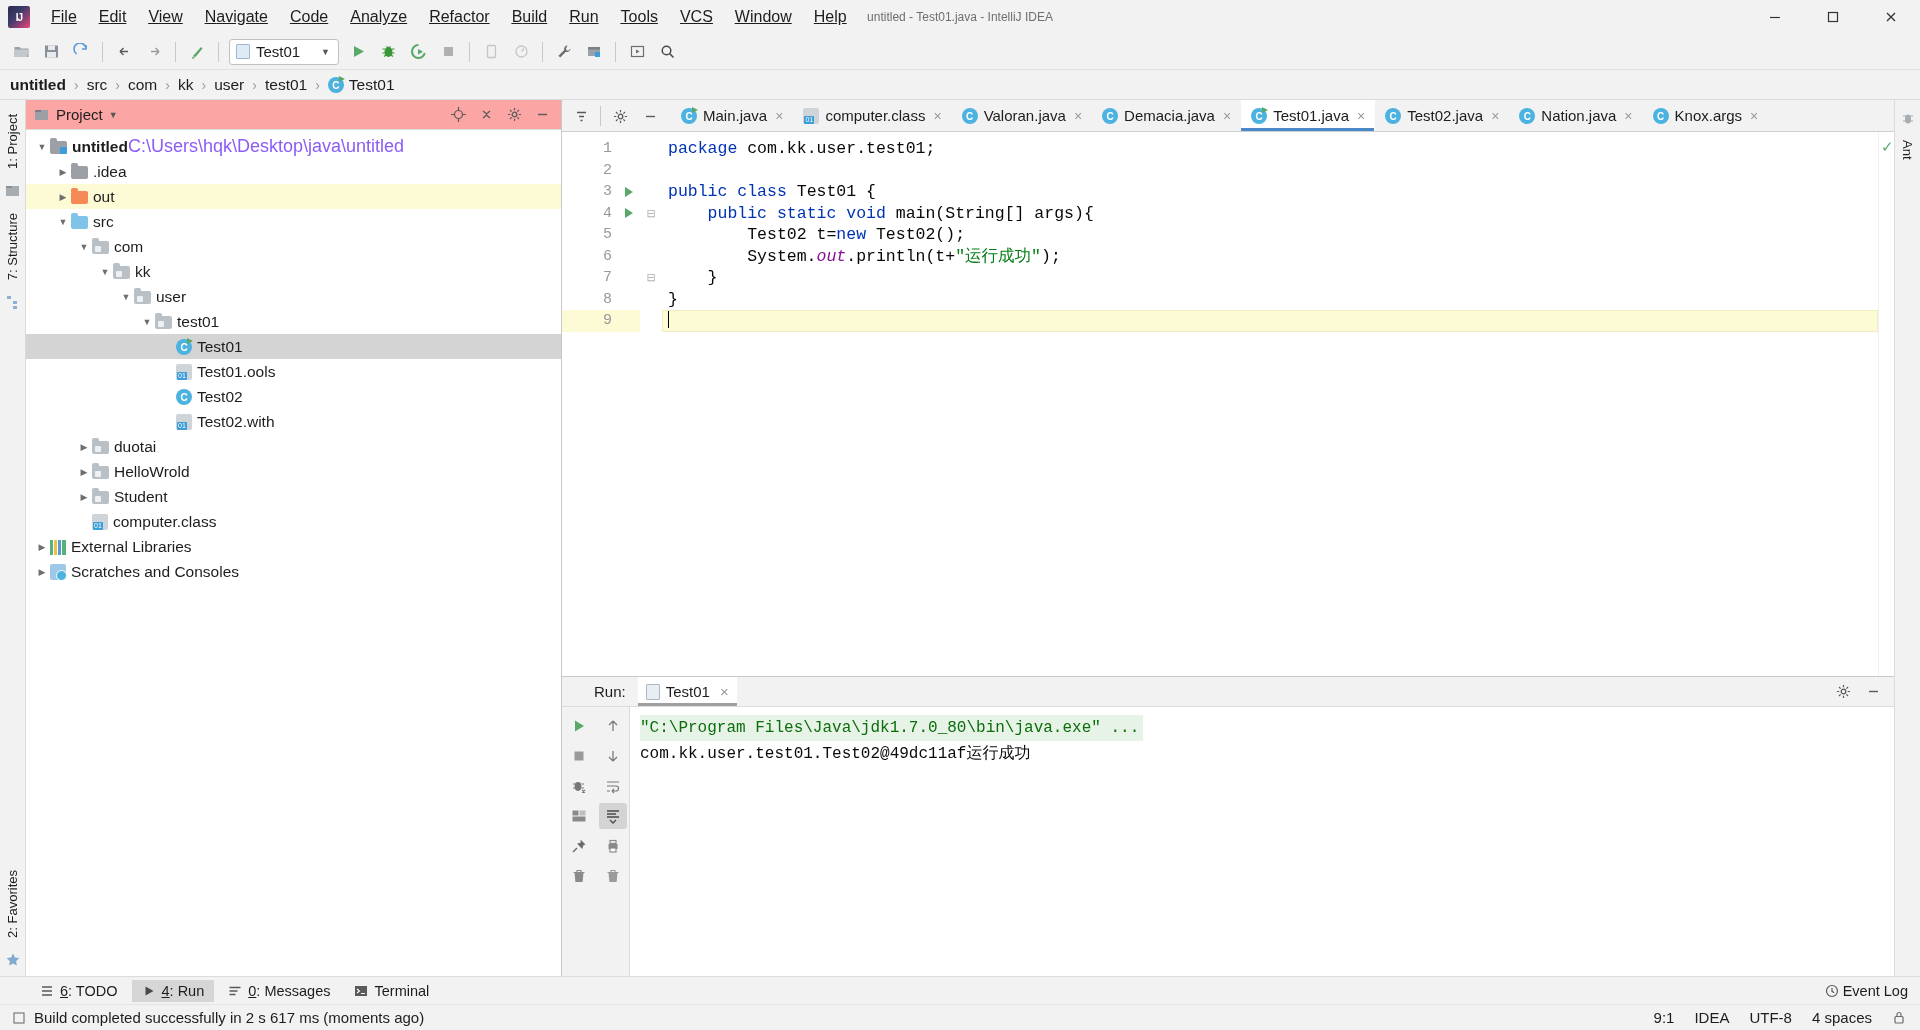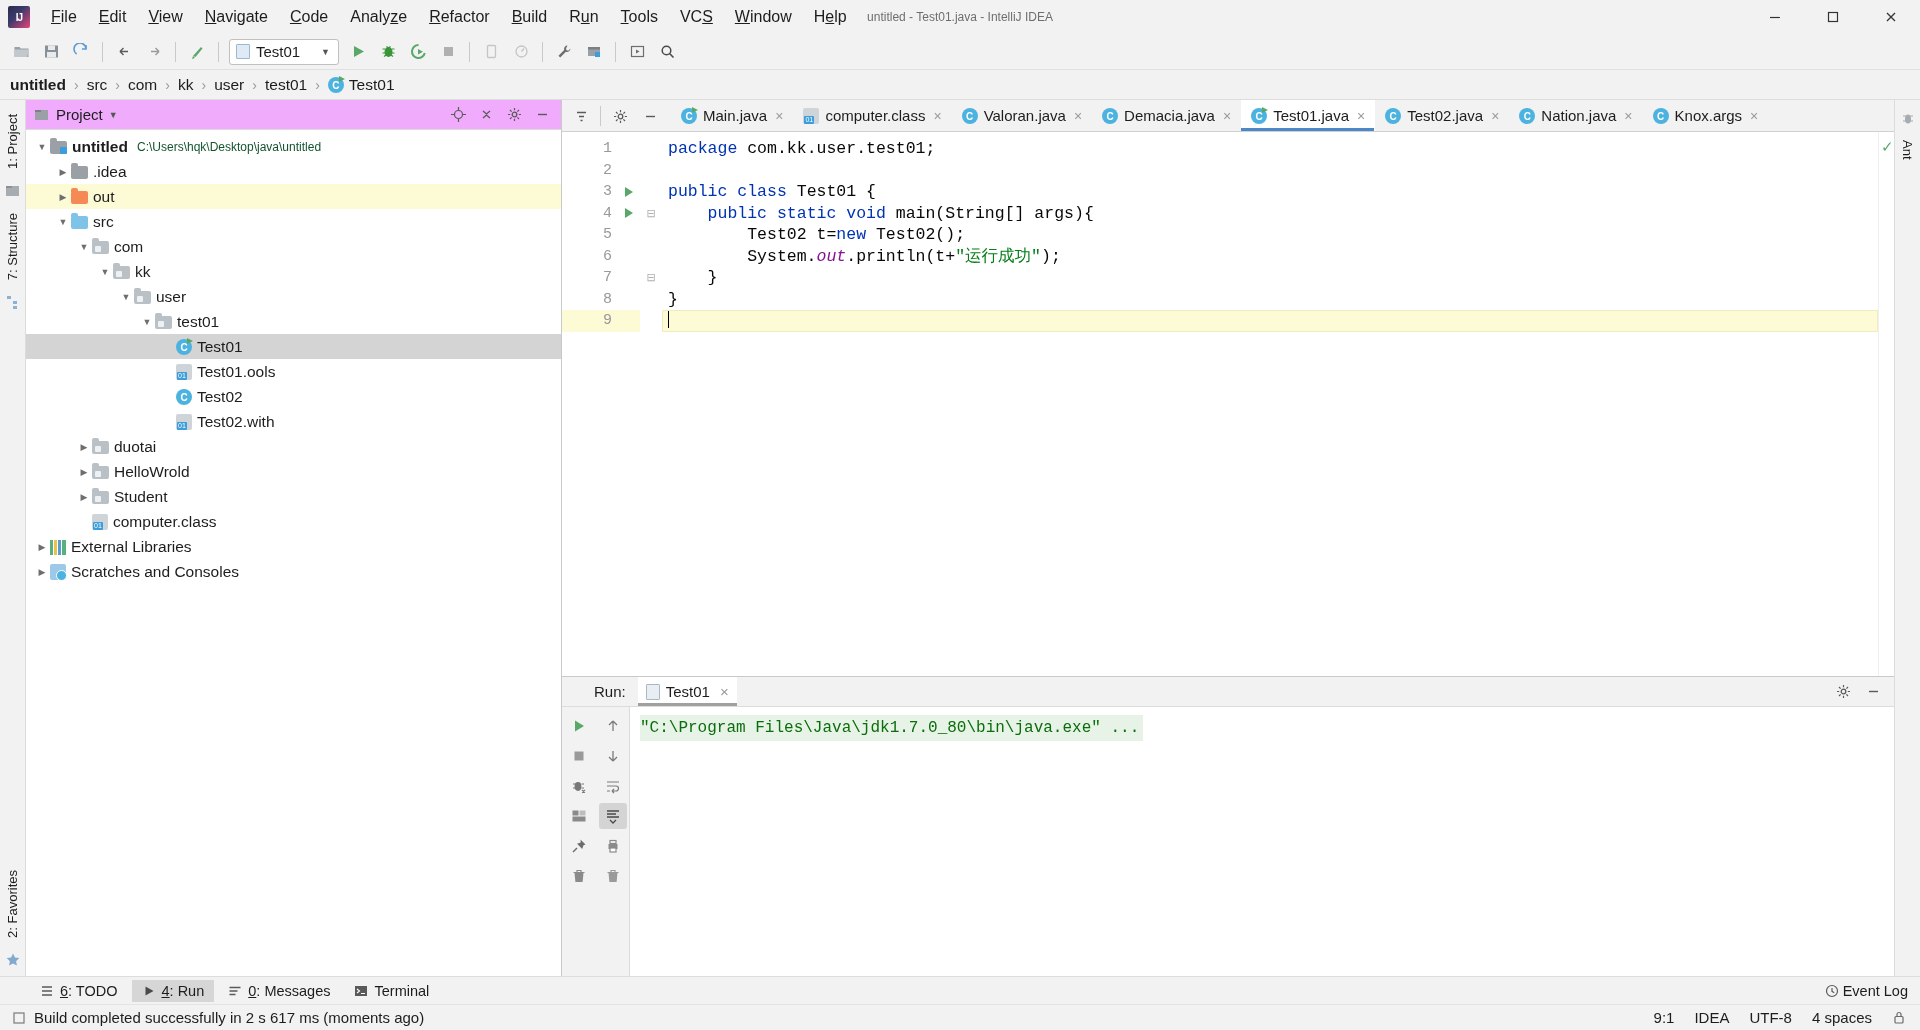--- a/index.html
+++ b/index.html
@@ -29,21 +29,21 @@
     position: relative;
     flex: none;
   }
   .app-logo::after {
     content: "IJ";
     position: absolute; inset: 0;
     color: #fff; font-size: 10px; font-weight: bold;
     display: flex; align-items: center; justify-content: center;
     letter-spacing: -1px;
   }
-  .menubar { display: flex; align-items: center; height: 34px; }
+  .menubar { display: flex; align-items: center; height: 34px; text-decoration: underline; }
   .menu-item {
     padding: 4px 11px; font-size: 16px; color: #1d1d1d; cursor: default;
     white-space: nowrap; line-height: 1.2;
   }
   .menu-item u { text-decoration: underline; }
   .win-title {
     position: absolute; left: 0; right: 0;
     text-align: center;
     font-size: 12px; color: #6e6e6e;
     pointer-events: none;
@@ -108,21 +108,21 @@
 
   
   .project-panel {
     width: 536px; min-width: 536px;
     display: flex; flex-direction: column;
     background: #fff;
     border-right: 1px solid #c9c9c9;
   }
   .panel-head {
     height: 30px; display: flex; align-items: center;
-    background: #f0abfc; padding-left: 8px;
+    background: #fca5a5; padding-left: 8px;
     border-bottom: 1px solid #dcdcdc;
     font-size: 15px;
   }
   .panel-head .ph-title { display: flex; align-items: center; gap: 6px; }
   .panel-head .ph-actions { margin-left: auto; display: flex; align-items: center; gap: 2px; padding-right: 6px;}
   .ph-btn { width: 26px; height: 24px; display:flex; align-items:center; justify-content:center; border-radius:3px;}
 
   .tree { flex: 1; overflow: hidden; padding-top: 4px; background: #fff; font-size: 15.5px; }
   .node {
     display: flex; align-items: center; height: 25px;
@@ -131,21 +131,21 @@
   .node.selected { background: #d4d4d4; }
   .node.highlight { background: #fdfbd6; }
   .arrow {
     width: 16px; height: 16px; flex: none;
     display: flex; align-items: center; justify-content: center;
     color: #6e6e6e; font-size: 9px;
   }
   .arrow.empty { visibility: hidden; }
   .node-label { margin-left: 5px; }
   .node-label.bold { font-weight: bold; }
-  .node-sub { margin-left: 9px; color: #14532d; font-size: 12px; }
+  .node-sub { color: #8b5cf6; font-size: 18px; }
 
   
   .ic { width: 17px; height: 16px; flex: none; position: relative; display:inline-block;}
   .ic-folder { background:#9aa0a6; border-radius:2px 2px 2px 2px; height:13px; margin-top:2px;}
   .ic-folder::before{content:"";position:absolute;top:-3px;left:0;width:7px;height:4px;background:#9aa0a6;border-radius:2px 2px 0 0;}
   .ic-folder.blue { background:#7fc4e8; } .ic-folder.blue::before{background:#7fc4e8;}
   .ic-folder.orange { background:#f58a57; } .ic-folder.orange::before{background:#f58a57;}
   .ic-folder.pkg { background:#b9c0c6; } .ic-folder.pkg::before{background:#b9c0c6;}
   .ic-folder.pkg::after{content:"";position:absolute;top:5px;left:3px;width:6px;height:6px;background:#eef1f3;border-radius:1px;}
   .ic-module { background:#9aa0a6; height:13px; margin-top:2px; border-radius:2px;}
@@ -799,20 +799,21 @@
             </div>
             <div class="rt-btn">
               <svg width="16" height="16" viewBox="0 0 16 16">
                   <path d="M3.5 4.5h9l-.9 9.5h-7.2z" fill="#9a9a9a"></path>
                   <path d="M2.5 4.5h11M6 2.5h4v2H6z" stroke="#9a9a9a" stroke-width="1.2" fill="none"></path>
                 </svg>
             </div>
           </div>
           <div class="console" id="console">
               <div><span class="c-cmd">"C:\Program Files\Java\jdk1.7.0_80\bin\java.exe" ...</span></div>
+              <div><span class="c-out">com.kk.user.test01.Test02@49dc11af运行成功</span></div>
               <div>&nbsp;</div>
             </div>
         </div>
       </div>
     </div>
 
     <div class="right-strip">
       <div class="strip-icon" style="margin-top:4px;">
         <svg width="16" height="16" viewBox="0 0 16 16">
             <ellipse cx="8" cy="9" rx="3" ry="4.5" fill="#9aa0a6"></ellipse>

